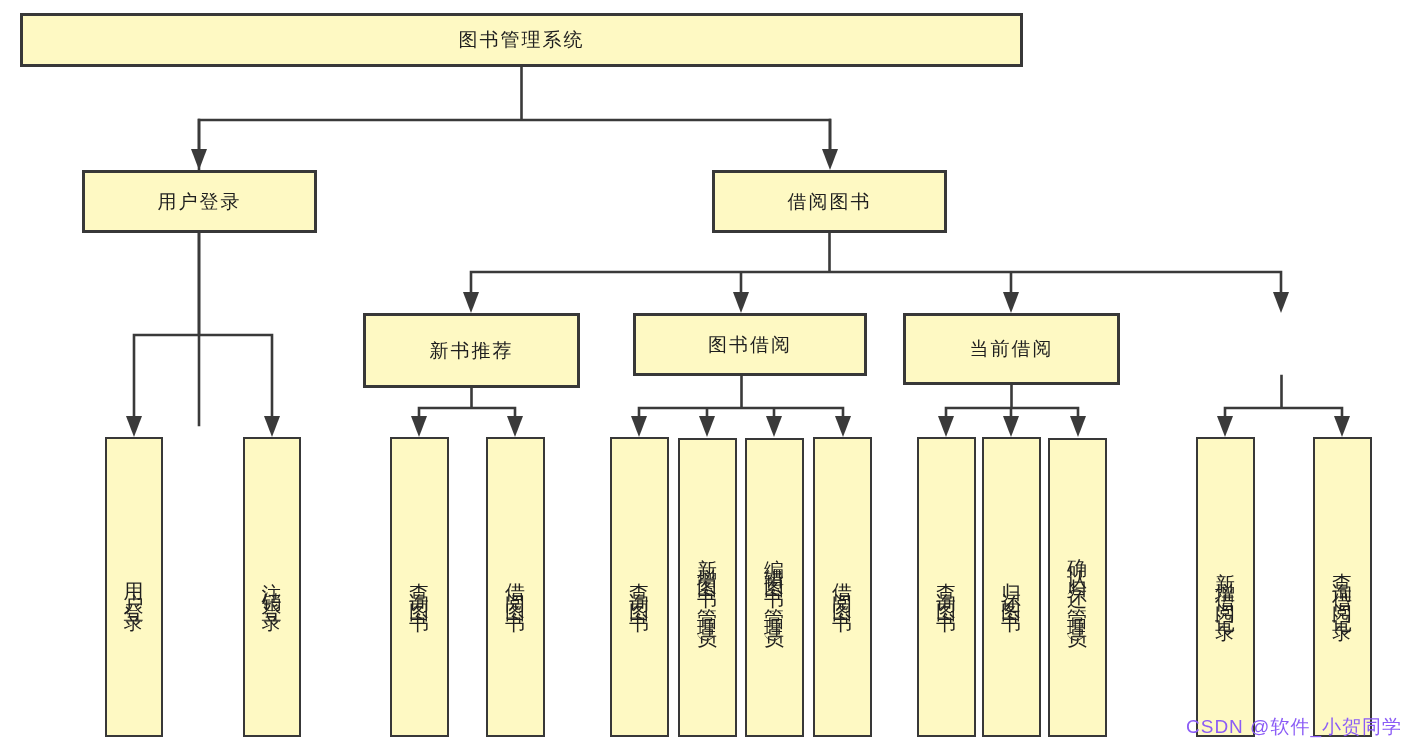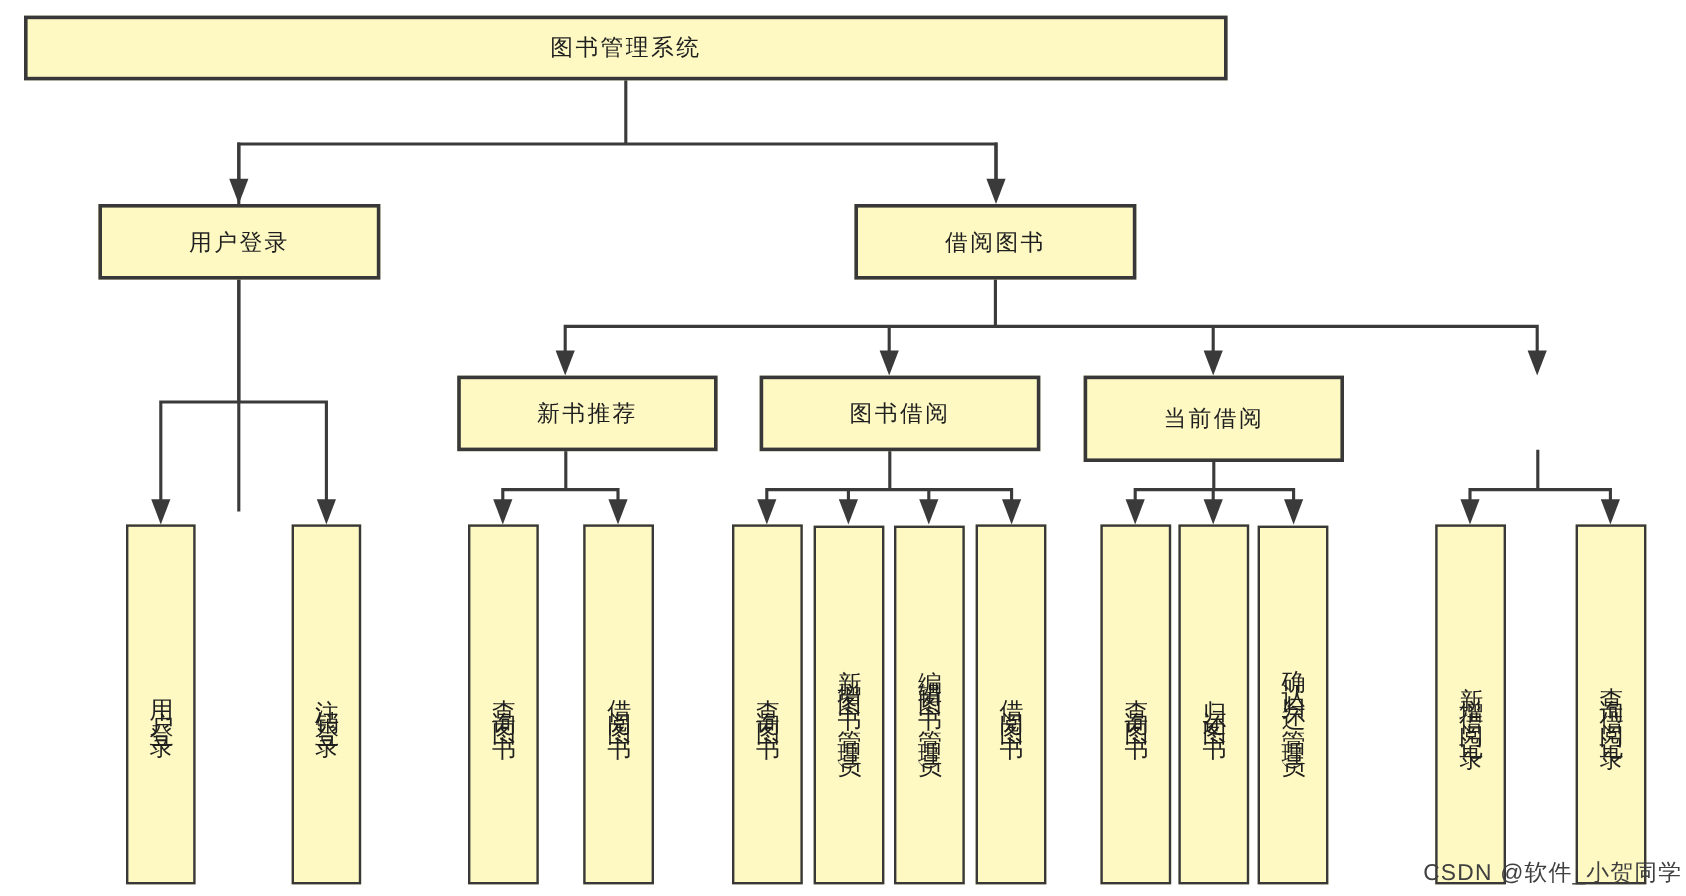--- a/index.html
+++ b/index.html
@@ -46,21 +46,21 @@
     font-size: 20px;
     letter-spacing: 10px;
     line-height: 1;
     white-space: nowrap;
   }
   .watermark {
     position: absolute;
     left: 1186px;
     top: 714px;
     font-size: 19px;
-    color: #404040;
+    color: #8b5cf6;
     white-space: nowrap;
     letter-spacing: 1px;
   }
 </style>
 </head>
 <body>
 
 <div class="stage">
 
   <svg class="connectors" width="1405" height="747" viewBox="0 0 1405 747" aria-hidden="true">
@@ -108,21 +108,21 @@
     <span>图书管理系统</span>
   </div>
 
   <div class="box h-box" style="left:82px; top:170px; width:235px; height:63px;">
     <span>用户登录</span>
   </div>
   <div class="box h-box" style="left:712px; top:170px; width:235px; height:63px;">
     <span>借阅图书</span>
   </div>
 
-  <div class="box h-box" style="left:381px; top:313px; width:217px; height:63px;">
+  <div class="box h-box" style="left:363px; top:313px; width:217px; height:75px;">
     <span>新书推荐</span>
   </div>
   <div class="box h-box" style="left:633px; top:313px; width:234px; height:63px;">
     <span>图书借阅</span>
   </div>
   <div class="box h-box" style="left:903px; top:313px; width:217px; height:72px;">
     <span>当前借阅</span>
   </div>
 
   <div class="box v-box" style="left:105px; top:437px; width:58px; height:300px;">

